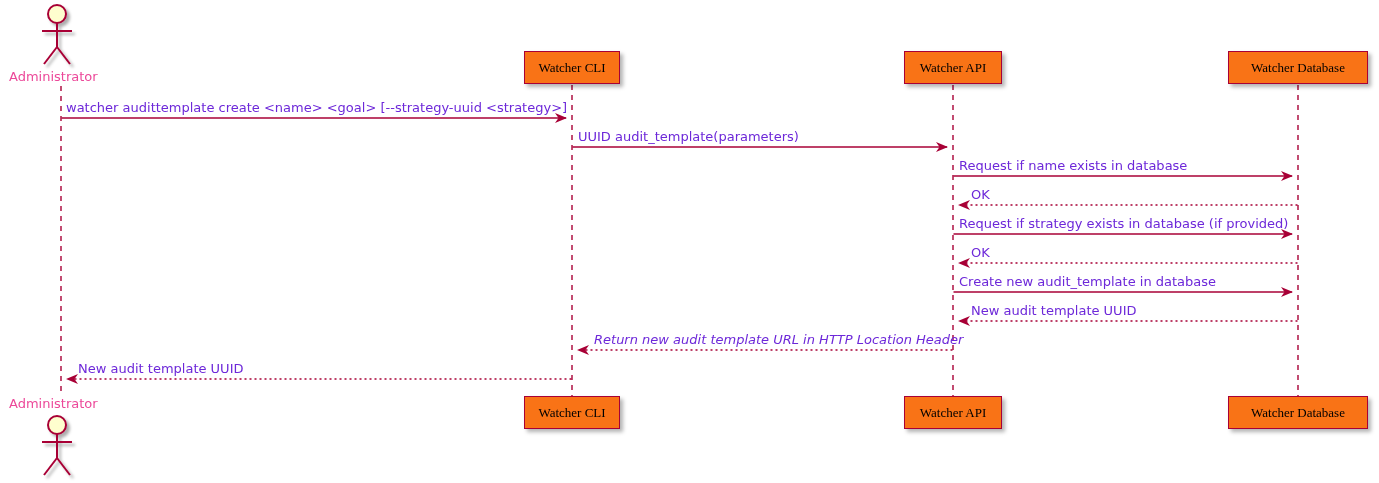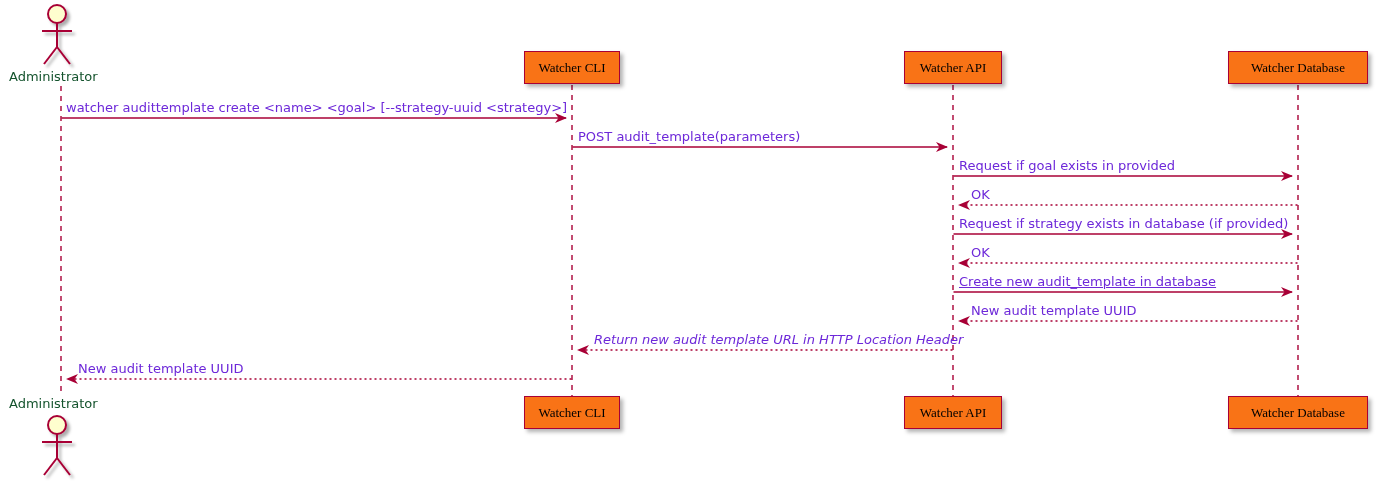--- a/index.html
+++ b/index.html
@@ -29,21 +29,21 @@
     font-family: "DejaVu Sans", sans-serif;
     font-size: 13px;
     color: #6d28d9;
     white-space: nowrap;
     line-height: 14px;
   }
   .actor-label {
     position: absolute;
     font-family: "DejaVu Sans", sans-serif;
     font-size: 13px;
-    color: #14532d;
+    color: #ec4899;
     white-space: nowrap;
     line-height: 14px;
   }
   .participant-box {
     position: absolute;
     box-sizing: border-box;
     background: #f97316;
     border: 1.5px solid #A80036;
     font-family: Liberation Serif, serif;
     font-size: 13px;
@@ -142,31 +142,31 @@
   <div class="participant-box" style="left:904px; top:396px; width:98px; height:33px;">
     <span>Watcher API</span>
   </div>
 
   <div class="participant-box" style="left:1228px; top:396px; width:140px; height:33px;">
     <span>Watcher Database</span>
   </div>
 
   <div class="msg-label" style="left:66px; top:101px;">watcher audittemplate create &lt;name&gt; &lt;goal&gt; [--strategy-uuid &lt;strategy&gt;]</div>
 
-  <div class="msg-label" style="left:578px; top:130px;">POST audit_template(parameters)</div>
+  <div class="msg-label" style="left:578px; top:130px;">UUID audit_template(parameters)</div>
 
-  <div class="msg-label" style="left:959px; top:159px;">Request if goal exists in provided</div>
+  <div class="msg-label" style="left:959px; top:159px;">Request if name exists in database</div>
 
   <div class="msg-label" style="left:971px; top:188px;">OK</div>
 
   <div class="msg-label" style="left:959px; top:217px;">Request if strategy exists in database (if provided)</div>
 
   <div class="msg-label" style="left:971px; top:246px;">OK</div>
 
-  <div class="msg-label" style="left:959px; top:275px;text-decoration:underline;">Create new audit_template in database</div>
+  <div class="msg-label" style="left:959px; top:275px;">Create new audit_template in database</div>
 
   <div class="msg-label" style="left:971px; top:304px;">New audit template UUID</div>
 
   <div class="msg-label" style="left:594px; top:333px;font-style:italic;">Return new audit template URL in HTTP Location Header</div>
 
   <div class="msg-label" style="left:78px; top:362px;">New audit template UUID</div>
 
 </div>
 
 </body></html>

